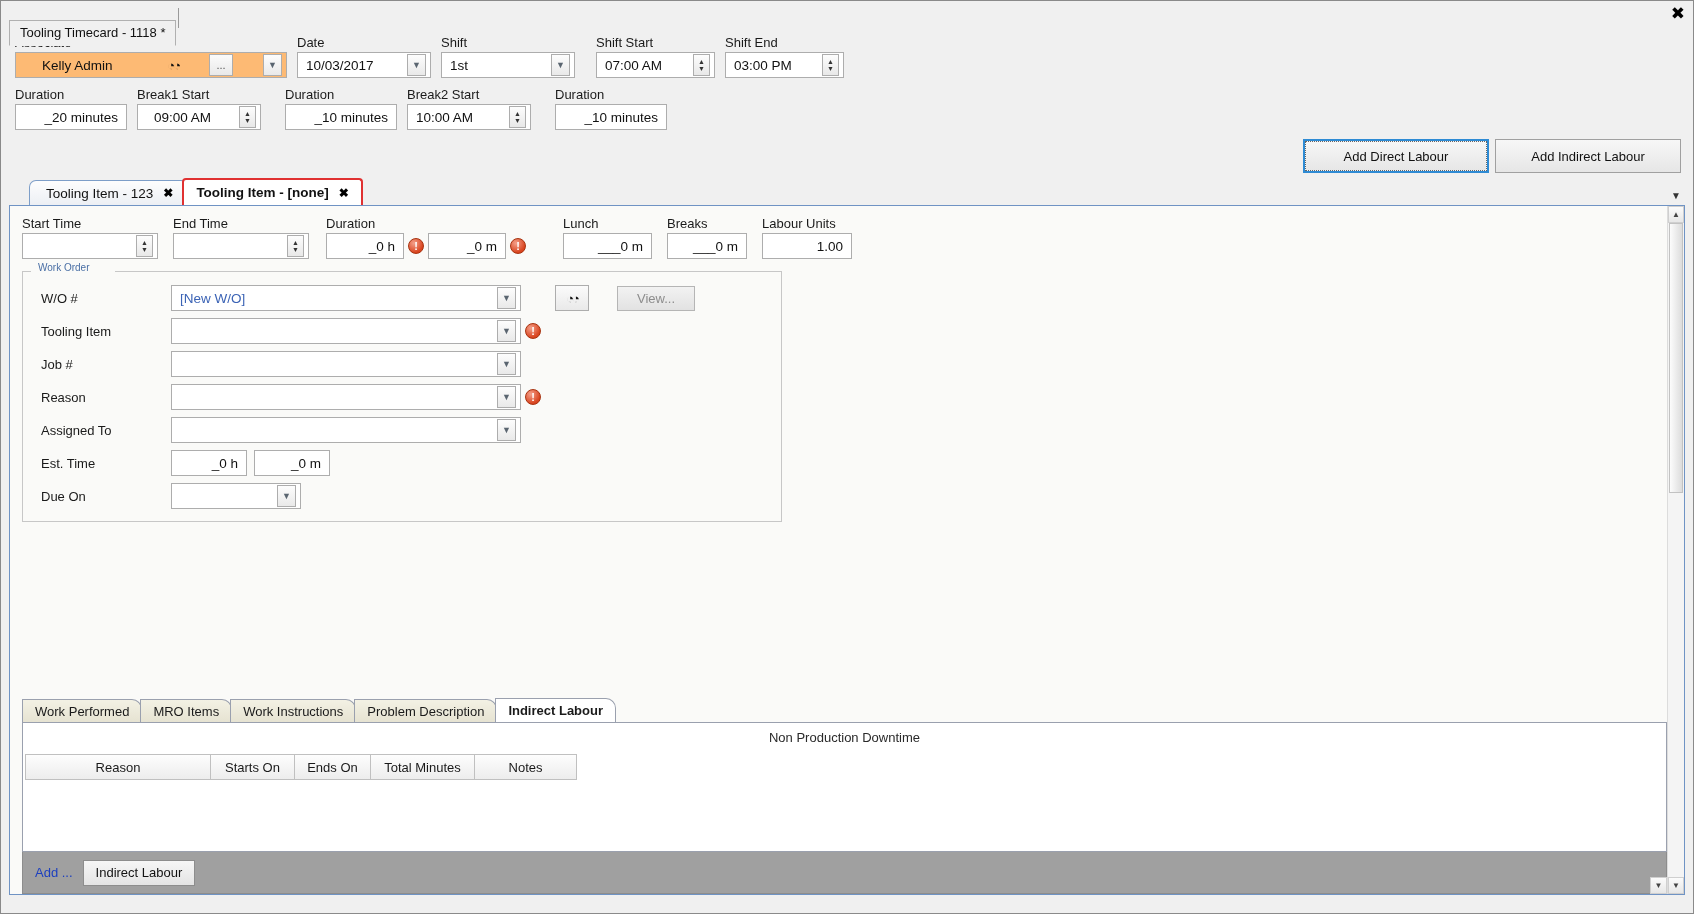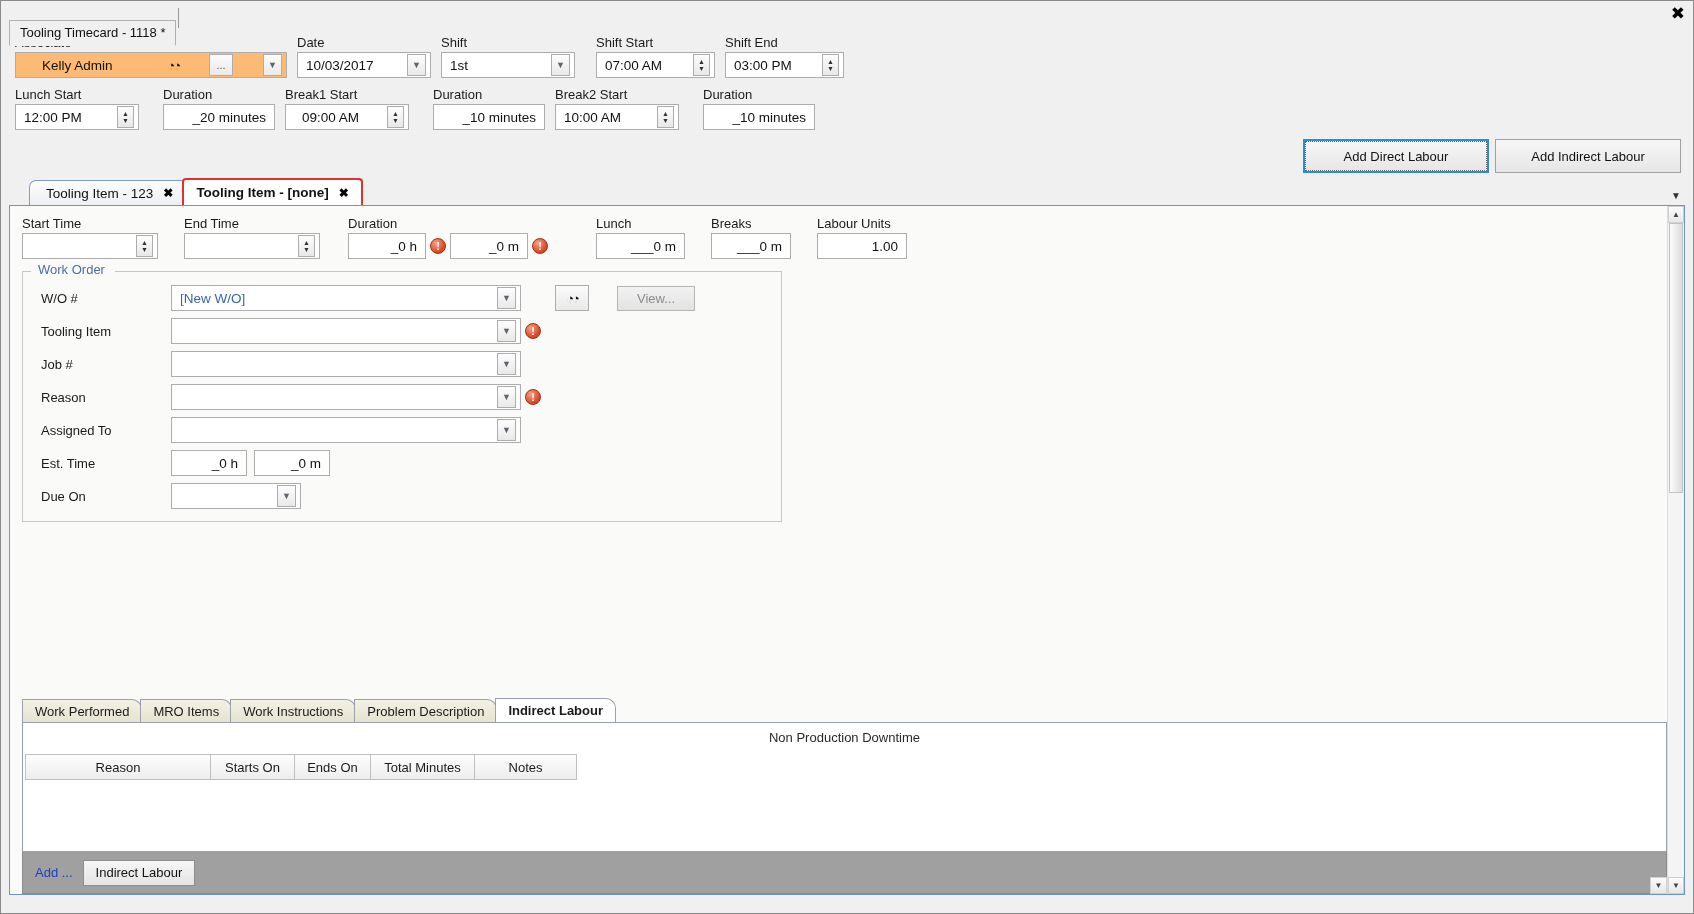--- a/index.html
+++ b/index.html
@@ -210,21 +210,21 @@
   .sc-track { flex: 1; background: #f4f4f4; position: relative; }
   .sc-thumb {
     position: absolute; left: 1px; right: 1px; top: 0; height: 270px;
     background: linear-gradient(90deg,#fcfcfc,#dcdcdc);
     border: 1px solid #c2c2c2;
   }
   
   .top-fields {
     display: flex; 
     padding: 10px 0 0 12px;
-    gap: 16px;
+    gap: 5px;
   }
   .err-icon {
     width: 16px; height: 16px; border-radius: 50%;
     background: radial-gradient(circle at 35% 30%, #f4a08a, #d9441f 70%);
     border: 1px solid #a8320f;
     color: #fff; font-size: 11px; font-weight: bold;
     display: flex; align-items: center; justify-content: center;
     margin: 0 4px;
     flex: 0 0 auto;
     font-family: "Liberation Sans", sans-serif;
@@ -241,21 +241,21 @@
   }
   .group::before {
     content: ""; position: absolute; top: 0; left: 0; width: 8px;
     border-top: 1px solid #c7c7c7;
   }
   .group-title {
     position: absolute;
     top: -9px; left: 10px;
     background: #fafaf8;
     padding: 0 5px;
-    font-size: 13px;
+    font-size: 10px;
     color: #4a6fa5;
   }
   .group-line-r {
     position: absolute; top: 0; left: 92px; right: 0;
     border-top: 1px solid #c7c7c7;
   }
   .wo-row { display: flex; align-items: center; margin-bottom: 7px; padding-left: 18px; }
   .wo-label { width: 130px; font-size: 13px; color: #1a1a1a; }
   .wo-ctrl { display: flex; align-items: center; }
   .blue-val { color: #3b63b5; }
@@ -415,30 +415,20 @@
           <span class="input-text">03:00 PM</span>
           <div class="spin">
               <i>▲</i>
               <i>▼</i>
             </div>
         </div>
       </div>
     </div>
 
     <div class="fld-row" style="margin-top:9px;">
-      <div class="fld" style="width:148px;">
-        <span class="fld-label">Lunch Start</span>
-        <div class="input-box" style="width:124px;">
-          <span class="input-text">12:00 PM</span>
-          <div class="spin">
-              <i>▲</i>
-              <i>▼</i>
-            </div>
-        </div>
-      </div>
 
       <div class="fld" style="width:122px;">
         <span class="fld-label">Duration</span>
         <div class="input-box" style="width:112px;">
           <span class="input-text right">_20 minutes</span>
         </div>
       </div>
 
       <div class="fld" style="width:148px;">
         <span class="fld-label">Break1 Start</span>

